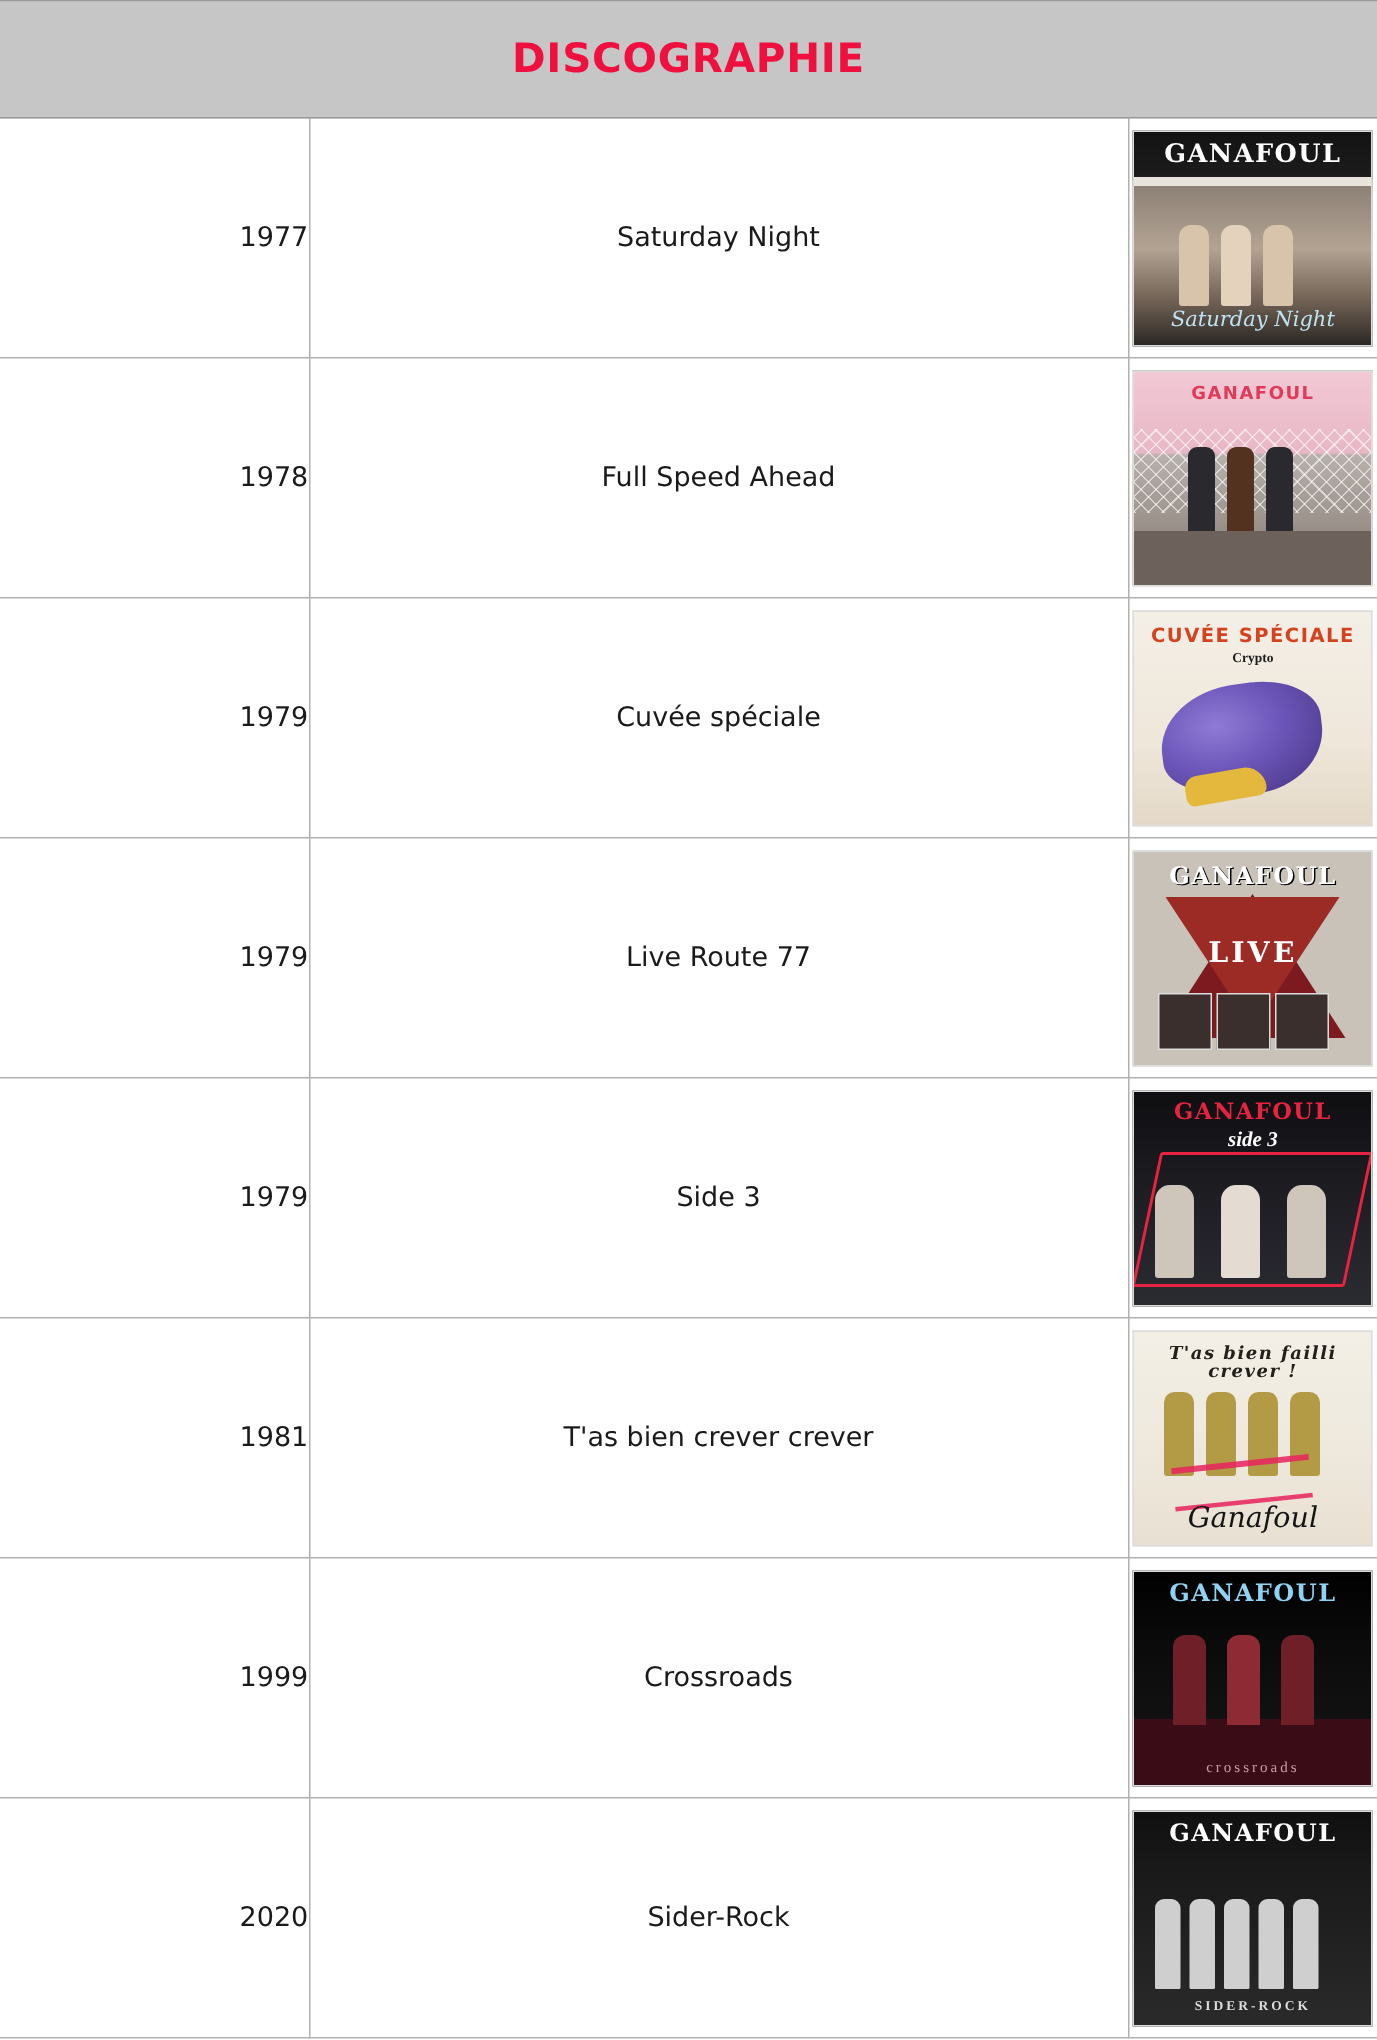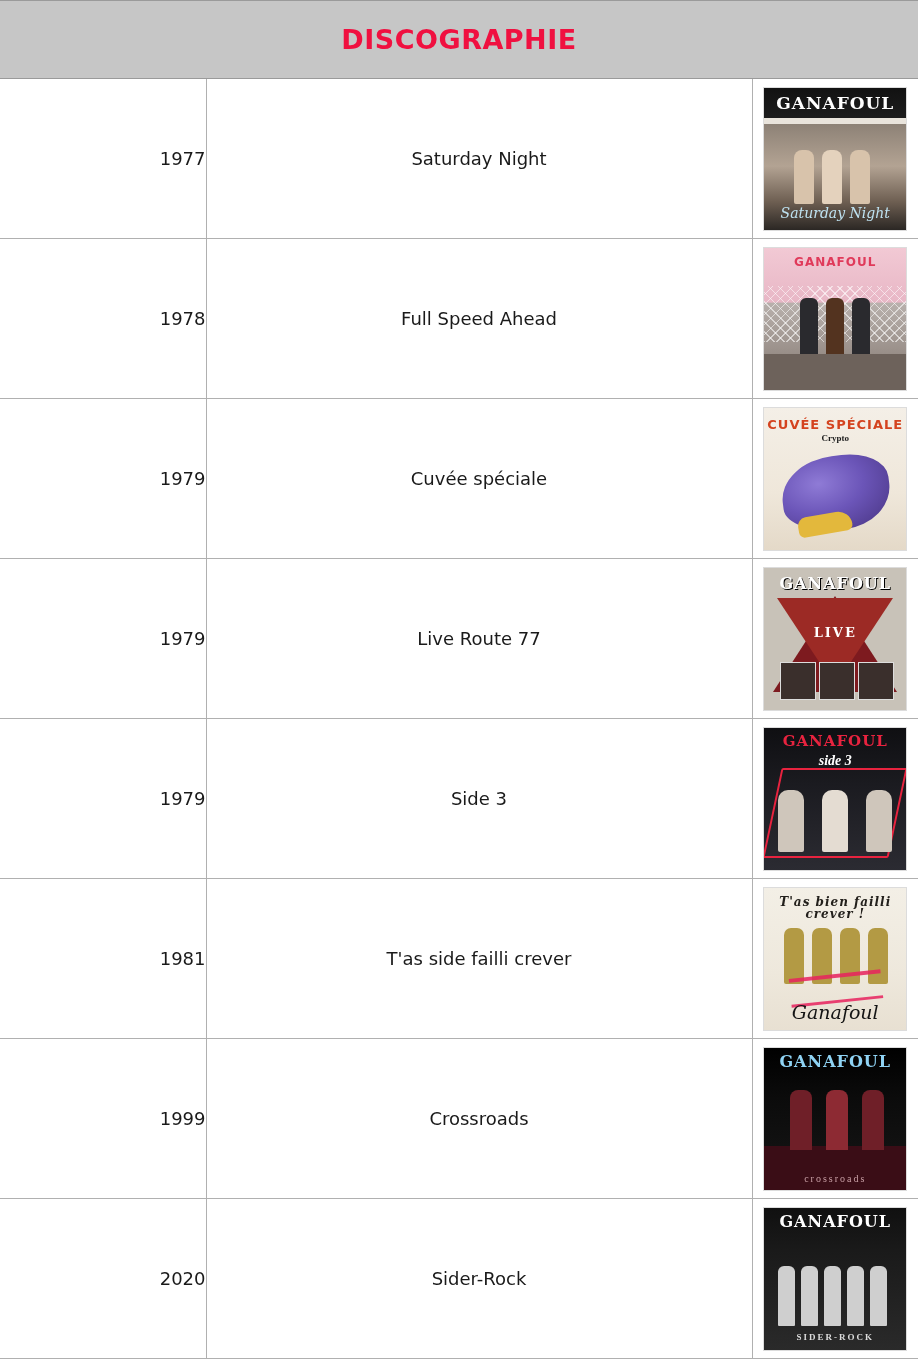--- a/index.html
+++ b/index.html
@@ -61,21 +61,21 @@
     font-size: 18px;
     color: #1a1a1a;
   }
   .cover-cell {
     text-align: center;
     padding: 0;
     background: #ffffff;
   }
 
   .cover-wrap {
-    width: 144px;
+    width: 160px;
     height: 144px;
     margin: 0 auto;
     position: relative;
     overflow: hidden;
     border: 1px solid #dcdcdc;
     box-sizing: border-box;
   }
 
   
   .cv-band-title {
@@ -123,21 +123,21 @@
   .cv3 .shoe { position:absolute; left:34px; bottom:16px; width:54px; height:20px; background:#e3b83c; border-radius: 12px 20px 8px 8px; transform: rotate(-10deg); }
 
   
   .cv4 { background:#c8c2b8; }
   .cv4 .cv-band-title { top: 8px; font-size: 16px; color:#ffffff; text-shadow: 1px 1px 0 #000; font-family:"DejaVu Serif", serif; }
   .cv4 .tri { position:absolute; top:28px; left:50%; transform:translateX(-50%);
     width:0; height:0; border-left:62px solid transparent; border-right:62px solid transparent; border-bottom:96px solid #7d1a1f;
     filter: none; }
   .cv4 .tri2 { position:absolute; top:30px; left:50%; transform:translateX(-50%) rotate(180deg);
     width:0; height:0; border-left:58px solid transparent; border-right:58px solid transparent; border-bottom:88px solid #9c2a25; }
-  .cv4 .cv-sub { top: 58px; font-size: 13px; color:#ffffff; font-weight:bold; letter-spacing:2px; font-family:"DejaVu Serif", serif; }
+  .cv4 .cv-sub { top: 58px; font-size: 19px; color:#ffffff; font-weight:bold; letter-spacing:2px; font-family:"DejaVu Serif", serif; }
   .cv4 .pic { position:absolute; bottom:10px; width:34px; height:36px; background:#3a2f2c; border:1px solid #ddd; }
   .cv4 .q1{left:16px;} .cv4 .q2{left:55px;} .cv4 .q3{left:94px;}
 
   
   .cv5 { background: linear-gradient(#0f0f12 0%, #1b1b20 40%, #2b2b32 100%); }
   .cv5 .cv-band-title { top: 6px; font-size: 15px; color:#e8233f; font-family:"DejaVu Serif", serif; }
   .cv5 .cv-sub { top: 26px; font-size: 14px; color:#ffffff; font-weight:bold; font-style:italic; }
   .cv5 .mem { position:absolute; bottom:18px; width:26px; height:62px; background:#cfc6bb; border-radius:10px 10px 2px 2px; }
   .cv5 .m1{left:14px;} .cv5 .m2{left:58px; background:#e4dcd2;} .cv5 .m3{left:102px;}
   .cv5 .zig { position:absolute; left:8px; right:8px; top:40px; bottom:12px; border:2px solid #e8233f; transform: skewX(-12deg); border-radius:2px; }
@@ -252,21 +252,21 @@
           <div class="cv-sub">side 3</div>
           <div class="mem m1"></div>
           <div class="mem m2"></div>
           <div class="mem m3"></div>
         </div>
       </td>
     </tr>
 
     <tr class="data-row">
       <td class="year-cell">1981</td>
-      <td class="title-cell">T'as side failli crever</td>
+      <td class="title-cell">T'as bien crever crever</td>
       <td class="cover-cell">
         <div class="cover-wrap cv6">
           <div class="cv-band-title">T'as bien failli crever !</div>
           <div class="guy g1"></div>
           <div class="guy g2"></div>
           <div class="guy g3"></div>
           <div class="guy g4"></div>
           <div class="scribble"></div>
           <div class="cv-sub">Ganafoul</div>
         </div>

